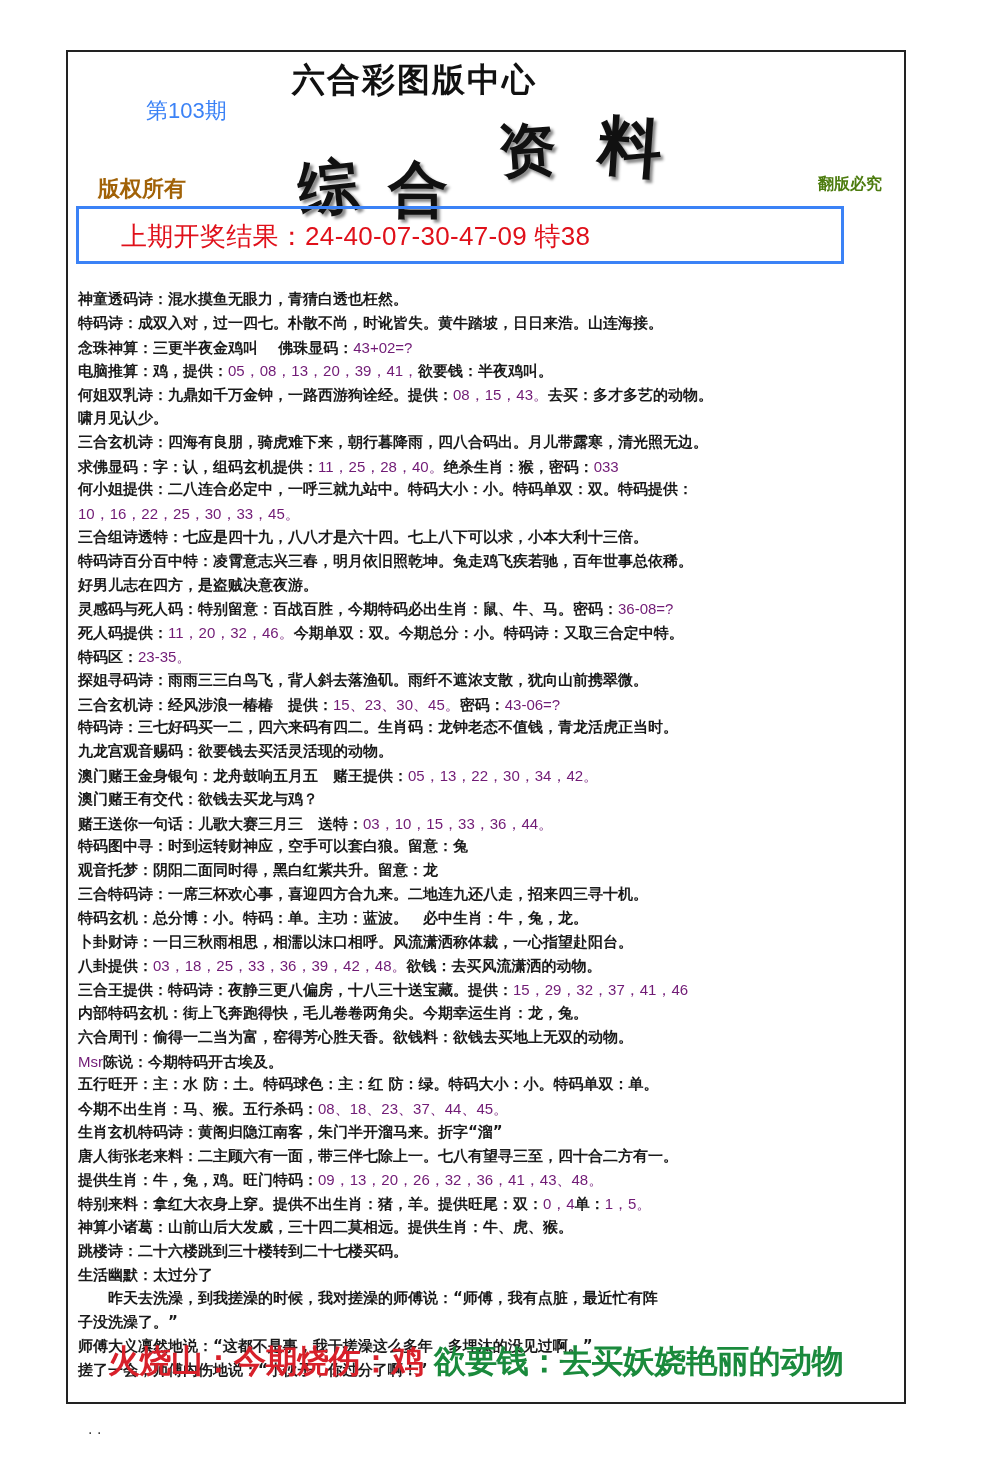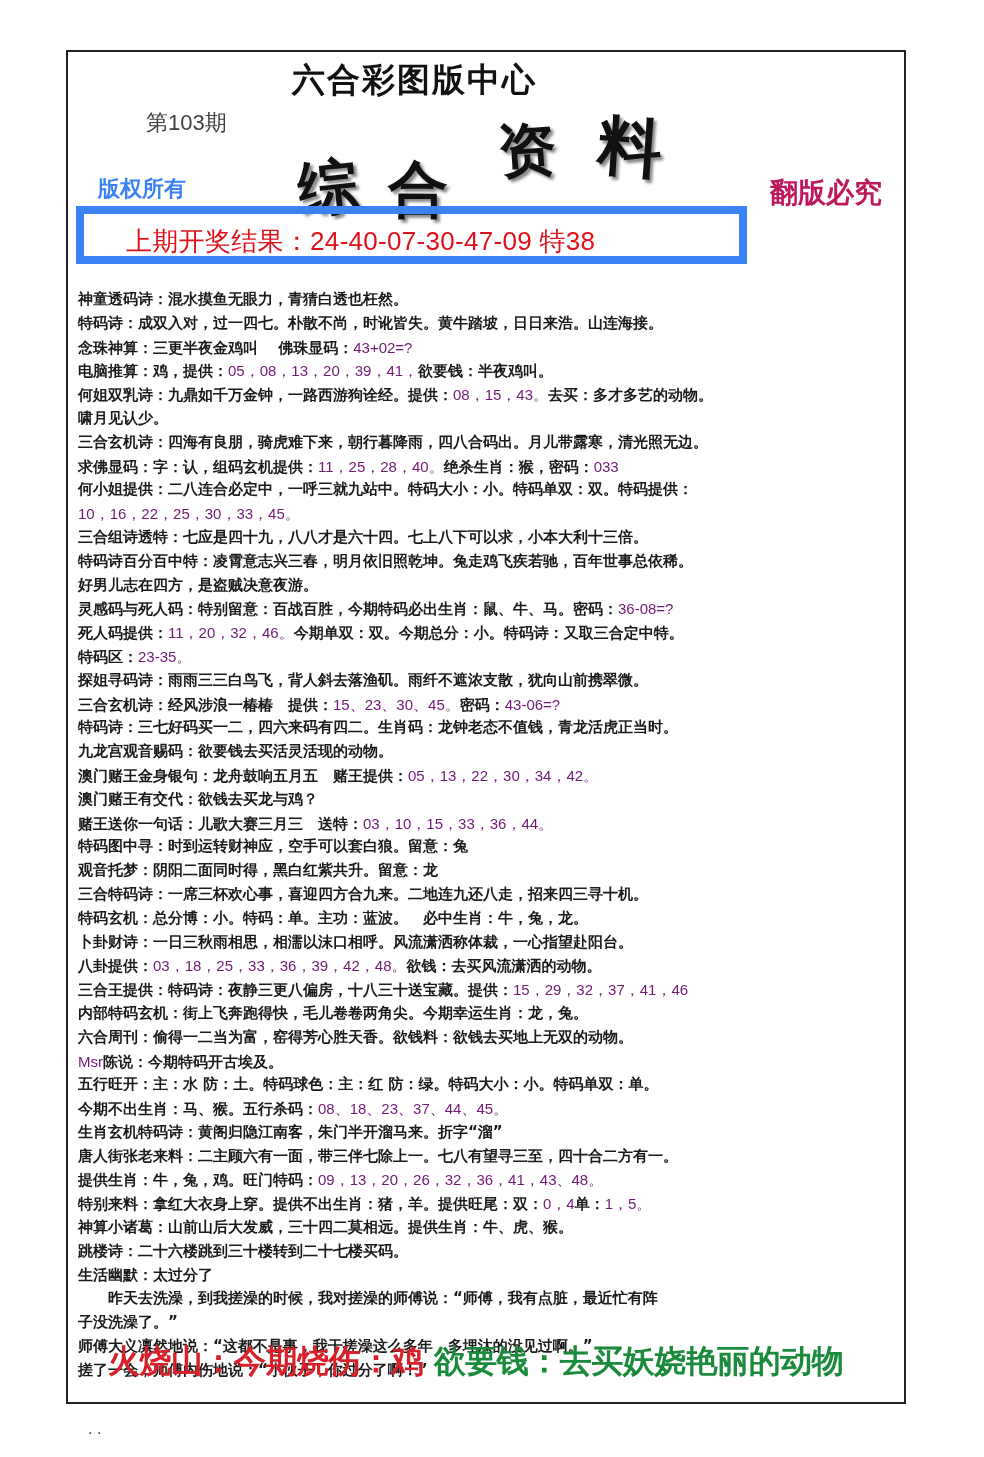--- a/index.html
+++ b/index.html
@@ -1,36 +1,36 @@
 <!DOCTYPE html>
 <html><head>
 <meta charset="utf-8">
 <style>
   html, body { margin: 0; padding: 0; background: #ffffff; }
   body { width: 984px; height: 1457px; position: relative; overflow: hidden;
          font-family: "DejaVu Sans", sans-serif; color: #111; }
   .sheet { position: absolute; left: 66px; top: 50px; width: 840px; height: 1354px;
            border: 2px solid #222; box-sizing: border-box; background: #fff; }
-  .issue { position: absolute; left: 78px; top: 56px; font-size: 22px; color: #404040;
+  .issue { position: absolute; left: 78px; top: 44px; font-size: 22px; color: #3b82f6;
            font-family: "Liberation Sans", sans-serif; }
   .title-top { position: absolute; left: 224px; top: 6px; font-size: 33px; font-weight: bold;
                letter-spacing: 2px; color: #111; font-family: "DejaVu Serif", serif; }
   .title-main { position: absolute; left: 230px; top: 60px; width: 420px; height: 110px; }
   .title-main span { position: absolute; font-family: "DejaVu Serif", serif; font-weight: bold;
                      color: #111; text-shadow: 3px 3px 3px #888; }
   .tm-1 { left: 0; top: 36px; font-size: 60px; transform: rotate(-6deg); }
   .tm-2 { left: 90px; top: 38px; font-size: 60px; }
   .tm-3 { left: 200px; top: 0; font-size: 58px; transform: rotate(-4deg); }
   .tm-4 { left: 300px; top: -8px; font-size: 64px; transform: rotate(4deg); }
   .copyright-left { position: absolute; left: 30px; top: 122px; font-size: 22px; font-weight: bold;
-                    font-family: "DejaVu Serif", serif; color: #3b82f6; }
-  .copyright-right { position: absolute; right: 22px; top: 122px; font-size: 28px; font-weight: bold;
-                     font-family: "DejaVu Serif", serif; color: #be185d; }
-  .result-box { position: absolute; left: 8px; top: 154px; width: 671px; height: 58px;
-                border: 8px solid #3b82f6; box-sizing: border-box; }
+                    font-family: "DejaVu Serif", serif; color: #a16207; }
+  .copyright-right { position: absolute; right: 22px; top: 122px; font-size: 16px; font-weight: bold;
+                     font-family: "DejaVu Serif", serif; color: #4d7c0f; }
+  .result-box { position: absolute; left: 8px; top: 154px; width: 768px; height: 58px;
+                border: 3px solid #3b82f6; box-sizing: border-box; }
   .result-text { position: absolute; left: 42px; top: 10px; font-size: 26px; color: #e0101a;
                  font-family: "Liberation Sans", sans-serif; letter-spacing: 0.3px; }
   .content { position: absolute; left: 10px; top: 216px; width: 820px; margin-top: 20px; }
   .line { font-size: 15px; line-height: 23.8px; height: 23.8px; white-space: nowrap;
           font-weight: bold; color: #1a1a1a; font-family: "DejaVu Sans", sans-serif; }
   .line .num { font-weight: normal; color: #701a75; font-family: "Liberation Sans", sans-serif; }
   .line.indent { padding-left: 30px; }
   .footer-line { position: absolute; left: 28px; top: 1288px; font-size: 32px; font-weight: bold;
                  font-family: "DejaVu Serif", serif; white-space: nowrap; letter-spacing: -0.5px; margin-left: 12px; }
   .footer-red { color: #d8202a; }

